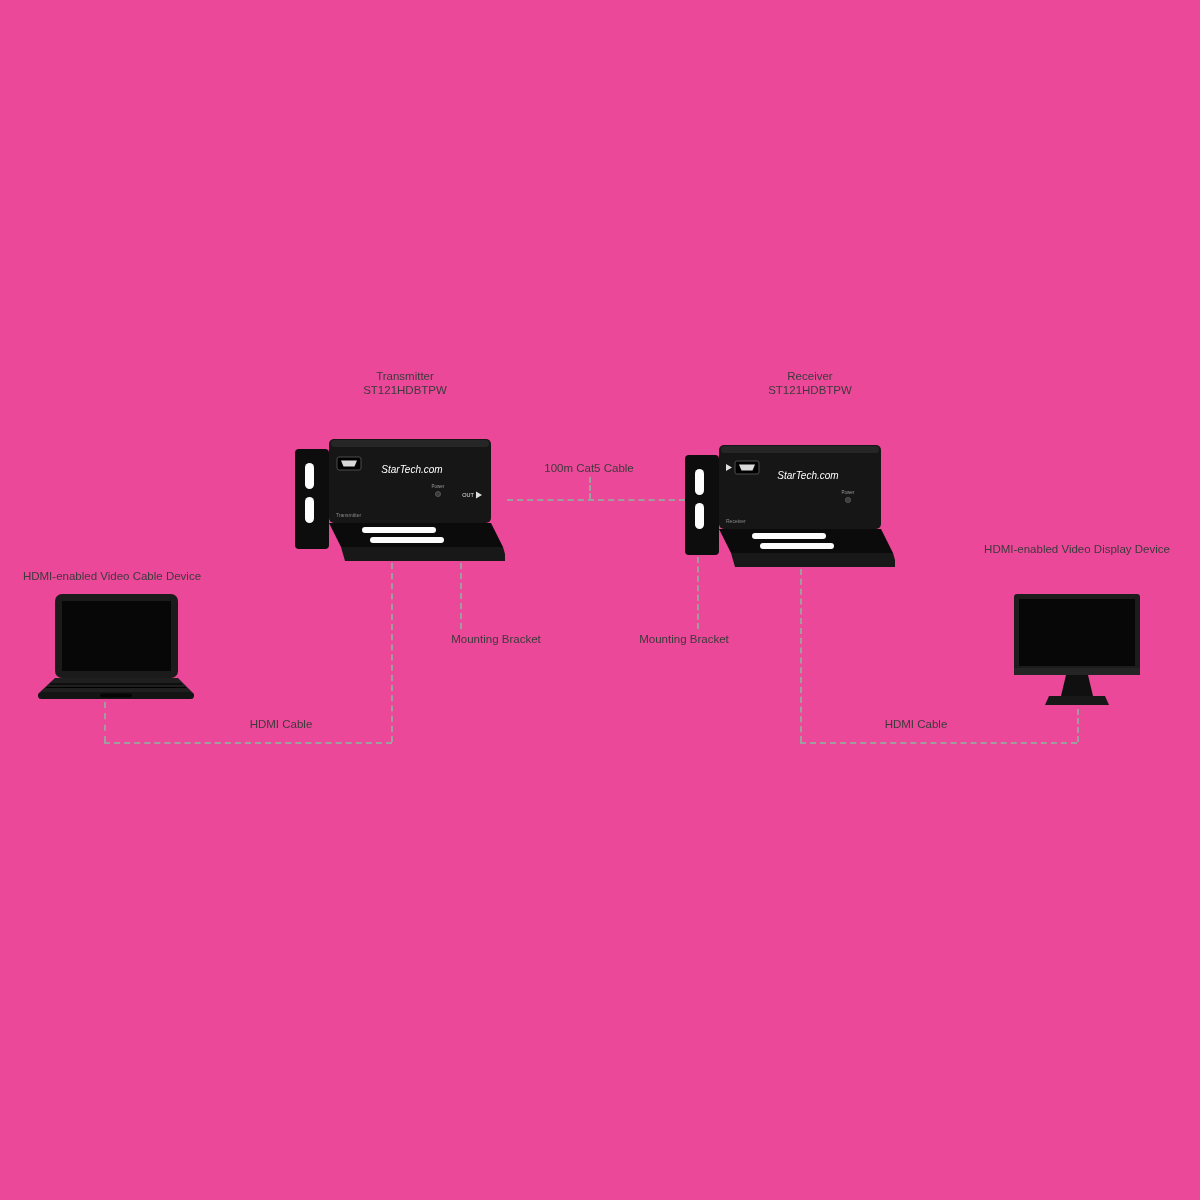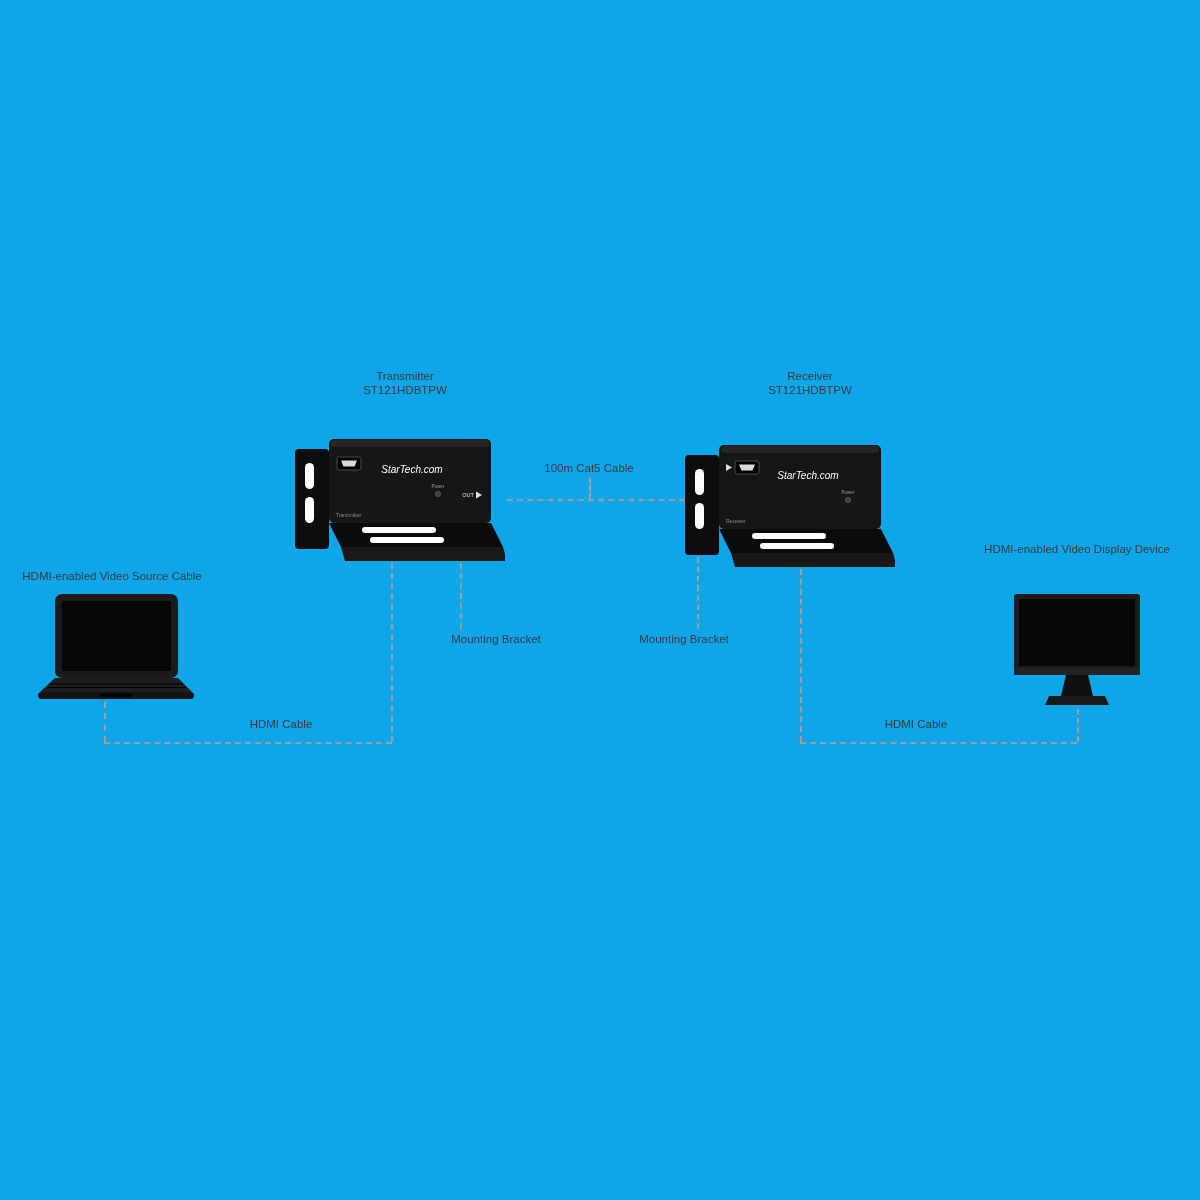--- a/index.html
+++ b/index.html
@@ -1,18 +1,18 @@
 <!DOCTYPE html>
 <html><head>
 <meta charset="utf-8">
 <style>
   * { margin:0; padding:0; box-sizing:border-box; }
   html,body { background:#ffffff; }
   body { font-family:"Liberation Sans", sans-serif; }
-  .canvas { position:relative; width:1200px; height:1200px; background:#0ea5e9; overflow:hidden; }
+  .canvas { position:relative; width:1200px; height:1200px; background:#ec4899; overflow:hidden; }
   .label { position:absolute; transform:translateX(-50%); font-size:11.5px; color:#3b3b3b;
            text-align:center; line-height:14px; white-space:nowrap; }
   .dash-h { position:absolute; height:0; border-top:2px dashed #9e9e9e; }
   .dash-v { position:absolute; width:0; border-left:2px dashed #9e9e9e; }
   .dev { position:absolute; }
   svg text { font-family:"Liberation Sans", sans-serif; }
 </style>
 </head>
 <body>
 
@@ -23,21 +23,21 @@
     <div>ST121HDBTPW</div>
   </div>
 
   <div class="label" style="left:810px;top:369px">
     <div>Receiver</div>
     <div>ST121HDBTPW</div>
   </div>
 
   <div class="label" style="left:589px;top:461px">100m Cat5 Cable</div>
 
-  <div class="label" style="left:112px;top:569px">HDMI-enabled Video Source Cable</div>
+  <div class="label" style="left:112px;top:569px">HDMI-enabled Video Cable Device</div>
 
   <div class="label" style="left:1077px;top:542px">HDMI-enabled Video Display Device</div>
 
   <div class="label" style="left:496px;top:632px">Mounting Bracket</div>
 
   <div class="label" style="left:684px;top:632px">Mounting Bracket</div>
 
   <div class="label" style="left:281px;top:717px">HDMI Cable</div>
 
   <div class="label" style="left:916px;top:717px">HDMI Cable</div>

